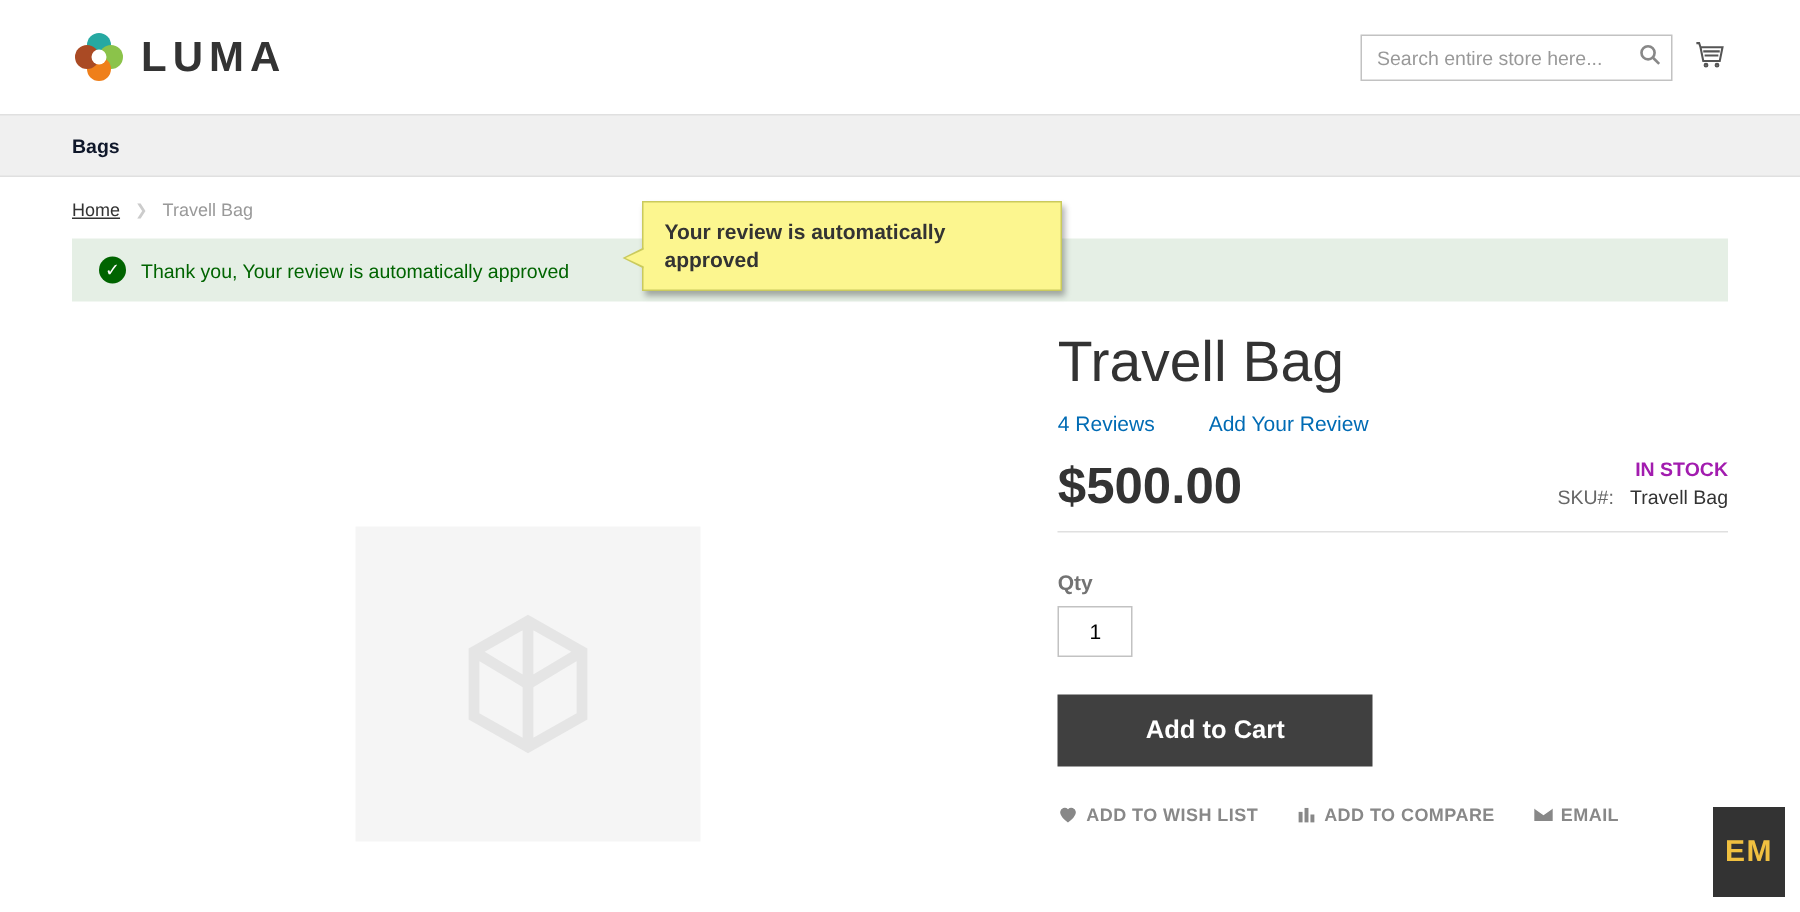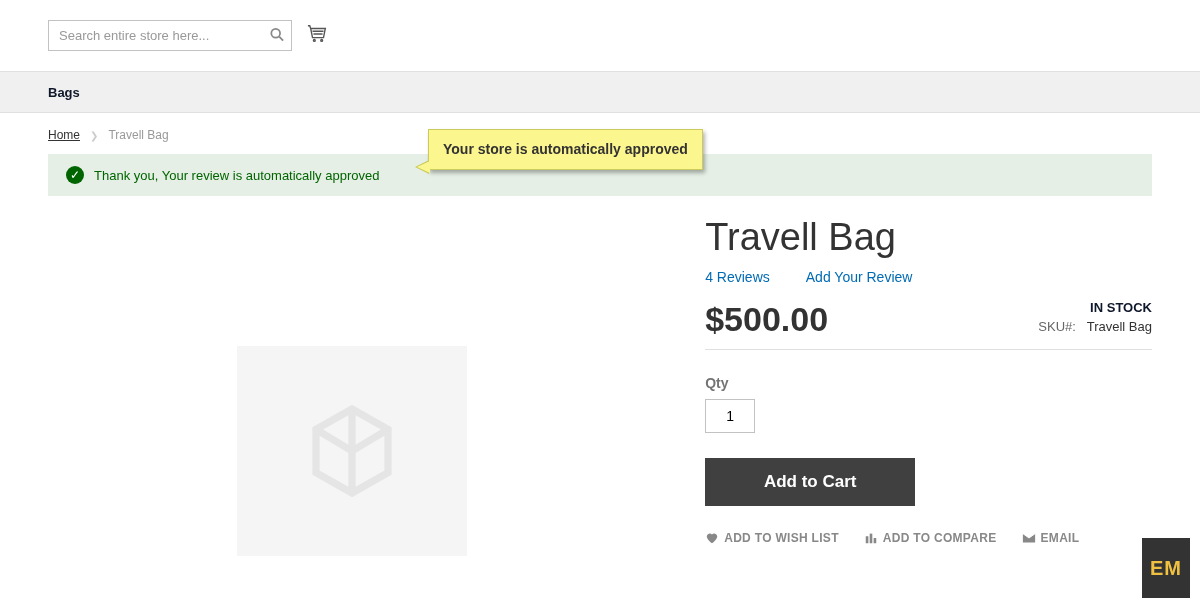--- a/index.html
+++ b/index.html
@@ -2,21 +2,21 @@
 <html><head>
 <meta charset="utf-8">
 <style>
 * { box-sizing: border-box; margin: 0; padding: 0; }
 body { font-family: 'Helvetica Neue', Helvetica, Arial, sans-serif; font-size: 14px; color: #333; background: #fff; }
 .header { display: flex; align-items: center; justify-content: space-between; padding: 20px 48px; }
 .logo-wrap { display: flex; align-items: center; gap: 10px; }
 .logo-icon { width: 36px; height: 36px; position: relative; }
 .logo-text { font-size: 28px; font-weight: 600; letter-spacing: 4px; color: #333; }
 .header-right { display: flex; align-items: center; gap: 15px; }
-.search-wrap { position: relative; width: 244px; }
+.search-wrap { position: relative; width: 208px; }
 .search-input { width: 100%; padding: 7px 30px 7px 10px; border: 1px solid #c2c2c2; font-size: 13px; }
 .search-input::placeholder { color: #999; }
 .search-icon { position: absolute; right: 8px; top: 50%; transform: translateY(-50%); color: #888; }
 .cart-icon { color: #555; cursor: pointer; }
 .nav-bar { background: #f0f0f0; border-top: 1px solid #e0e0e0; border-bottom: 1px solid #e0e0e0; padding: 12px 48px; }
 .nav-item { font-weight: bold; font-size: 13px; color: #0f172a; }
 .main { padding: 15px 48px 40px; }
 .breadcrumb { display: flex; align-items: center; gap: 10px; font-size: 12px; margin-bottom: 12px; }
 .breadcrumb-home { color: #333; text-decoration: underline; }
 .breadcrumb-sep { color: #ccc; font-size: 10px; }
@@ -31,36 +31,48 @@
 .product-image-col { flex: 0 0 55%; display: flex; justify-content: center; padding-top: 130px; }
 .product-image-placeholder { width: 230px; height: 210px; background: #f5f5f5; display: flex; align-items: center; justify-content: center; }
 .product-image-placeholder svg { width: 120px; height: 120px; }
 .product-info-col { flex: 1; }
 .product-title { font-size: 38px; font-weight: 300; color: #333; margin-bottom: 10px; }
 .review-links { display: flex; gap: 36px; margin-bottom: 15px; align-items: center; }
 .review-link { color: #006bb4; font-size: 14px; text-decoration: none; }
 .price-row { display: flex; justify-content: space-between; align-items: flex-start; border-bottom: 1px solid #e0e0e0; padding-bottom: 10px; margin-bottom: 25px; }
 .price { font-size: 34px; font-weight: 600; color: #333; }
 .stock-info { text-align: right; }
-.stock-status { font-weight: bold; font-size: 13px; color: #0f172a; margin-bottom: 4px; }
+.stock-status { font-weight: bold; font-size: 13px; color: #a21caf; margin-bottom: 4px; }
 .sku-info { font-size: 13px; color: #666; }
 .sku-label { color: #666; }
 .sku-value { color: #333; }
 .qty-label { font-weight: bold; font-size: 14px; margin-bottom: 8px; display: block; color: #737373; }
 .qty-input { width: 50px; padding: 8px; border: 1px solid #c2c2c2; text-align: center; font-size: 14px; margin-bottom: 25px; }
 .add-to-cart-btn { background: #404040; color: #fff; border: none; padding: 14px 20px; font-size: 17px; font-weight: 600; cursor: pointer; width: 210px; margin-bottom: 25px; display: block; }
 .product-actions { display: flex; gap: 25px; }
 .product-action { display: flex; align-items: flex-end; gap: 5px; color: #888; font-size: 12px; font-weight: bold; cursor: pointer; letter-spacing: 0.3px; }
 .product-action svg { width: 14px; height: 14px; }
 .em-badge { position: fixed; bottom: 10px; right: 10px; background: #333; color: #f0c040; font-weight: bold; font-size: 20px; width: 48px; height: 60px; display: flex; align-items: center; justify-content: center; letter-spacing: 1px; cursor: pointer; }
 </style>
 </head>
 <body>
 
 <div class="header">
+  <div class="logo-wrap">
+    <div class="logo-icon">
+      <svg viewBox="0 0 36 36">
+          <circle cx="18" cy="10" r="8" fill="#26a9a2"></circle>
+          <circle cx="26" cy="18" r="8" fill="#8bc34a"></circle>
+          <circle cx="18" cy="26" r="8" fill="#ef7f1a"></circle>
+          <circle cx="10" cy="18" r="8" fill="#aa4a24"></circle>
+          <circle cx="18" cy="18" r="5" fill="#fff"></circle>
+        </svg>
+    </div>
+    <div class="logo-text">LUMA</div>
+  </div>
   <div class="header-right">
     <div class="search-wrap">
       <input class="search-input" placeholder="Search entire store here..." style="">
       <span class="search-icon">
         <svg width="14" height="14" viewBox="0 0 16 16">
             <circle cx="6.5" cy="6.5" r="5" fill="none" stroke="#888" stroke-width="2"></circle>
             <line x1="10.5" y1="10.5" x2="15" y2="15" stroke="#888" stroke-width="2"></line>
           </svg>
       </span>
     </div>
@@ -79,21 +91,21 @@
 <div class="main">
   <div class="breadcrumb">
     <span class="breadcrumb-home">Home</span>
     <span class="breadcrumb-sep">❯</span>
     <span class="breadcrumb-current">Travell Bag</span>
   </div>
 
   <div class="message-success">
     <div class="success-icon">✓</div>
     <div class="success-text">Thank you, Your review is automatically approved</div>
-    <div class="tooltip">Your store is automatically approved</div>
+    <div class="tooltip">Your review is automatically approved</div>
   </div>
 
   <div class="product-area">
     <div class="product-image-col">
       <div class="product-image-placeholder">
         <svg viewBox="0 0 100 100">
             <path fill="none" stroke="#e5e5e5" stroke-width="6" d="M50 15 L80 32 L80 68 L50 85 L20 68 L20 32 Z M50 15 L50 50 M50 50 L80 32 M50 50 L20 32 M50 50 L50 85"></path>
           </svg>
       </div>
     </div>

